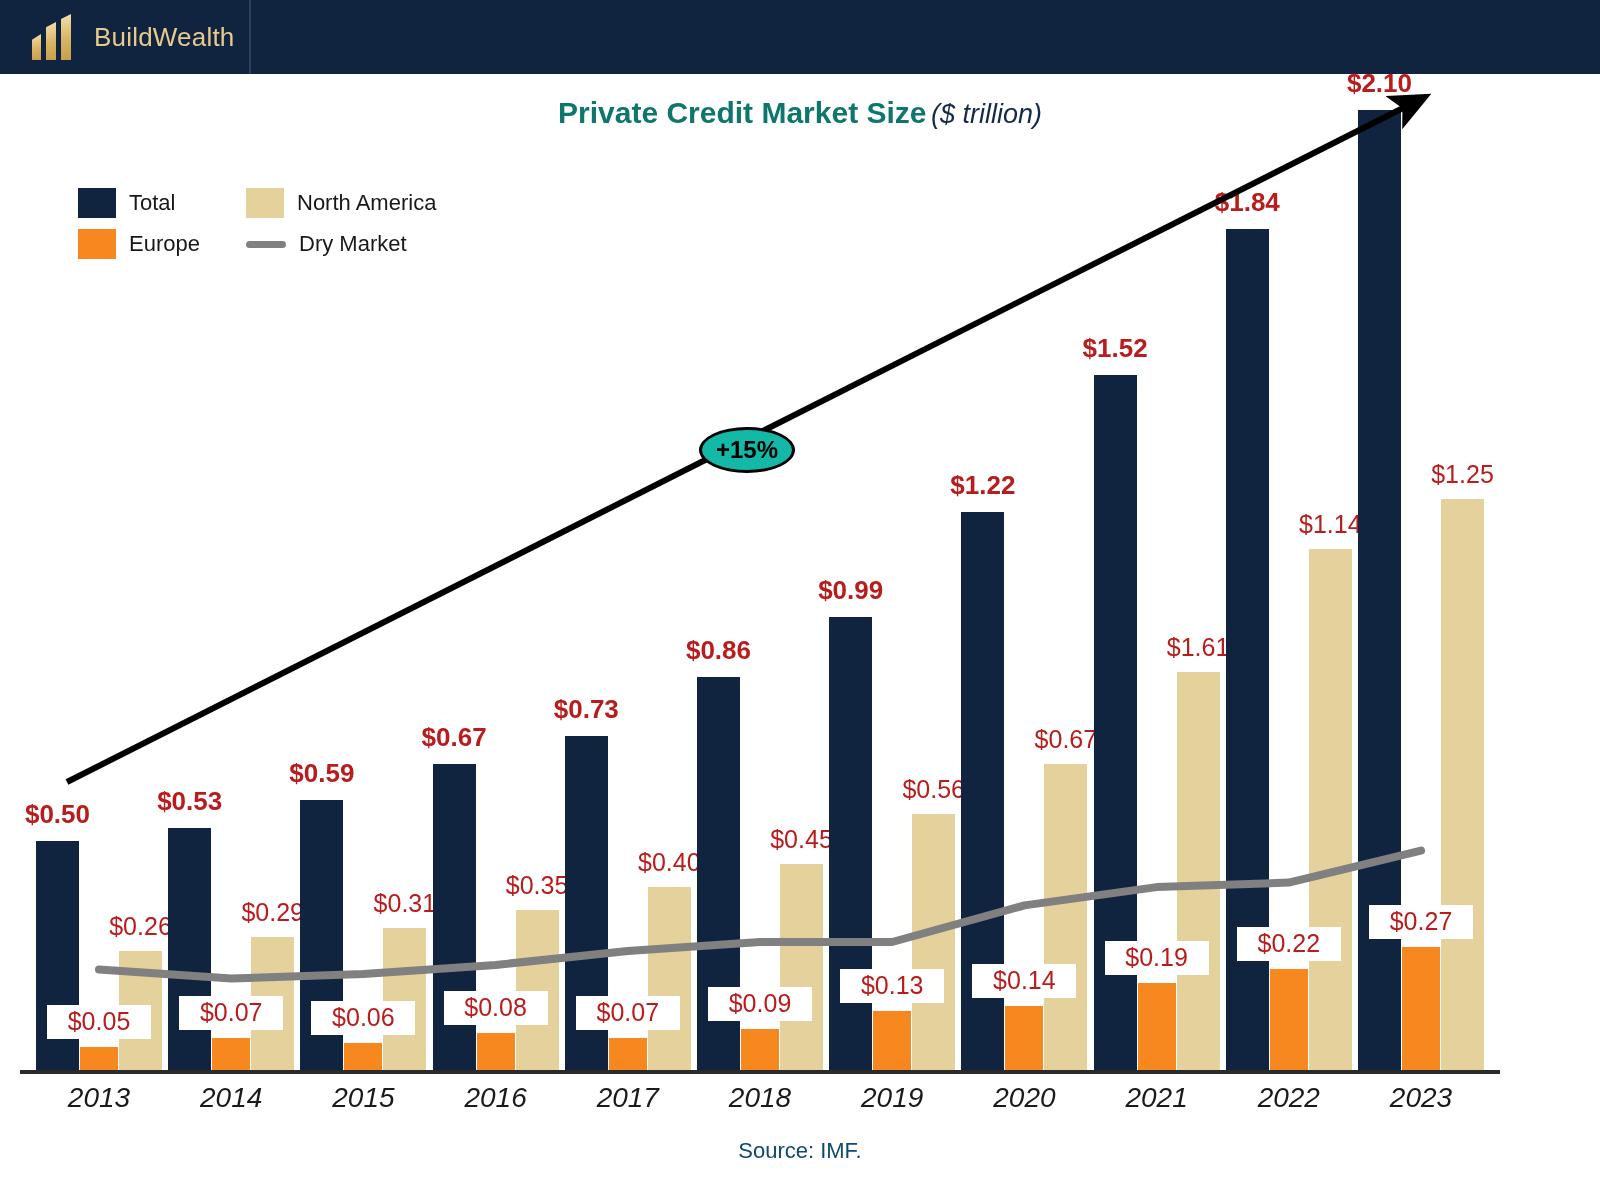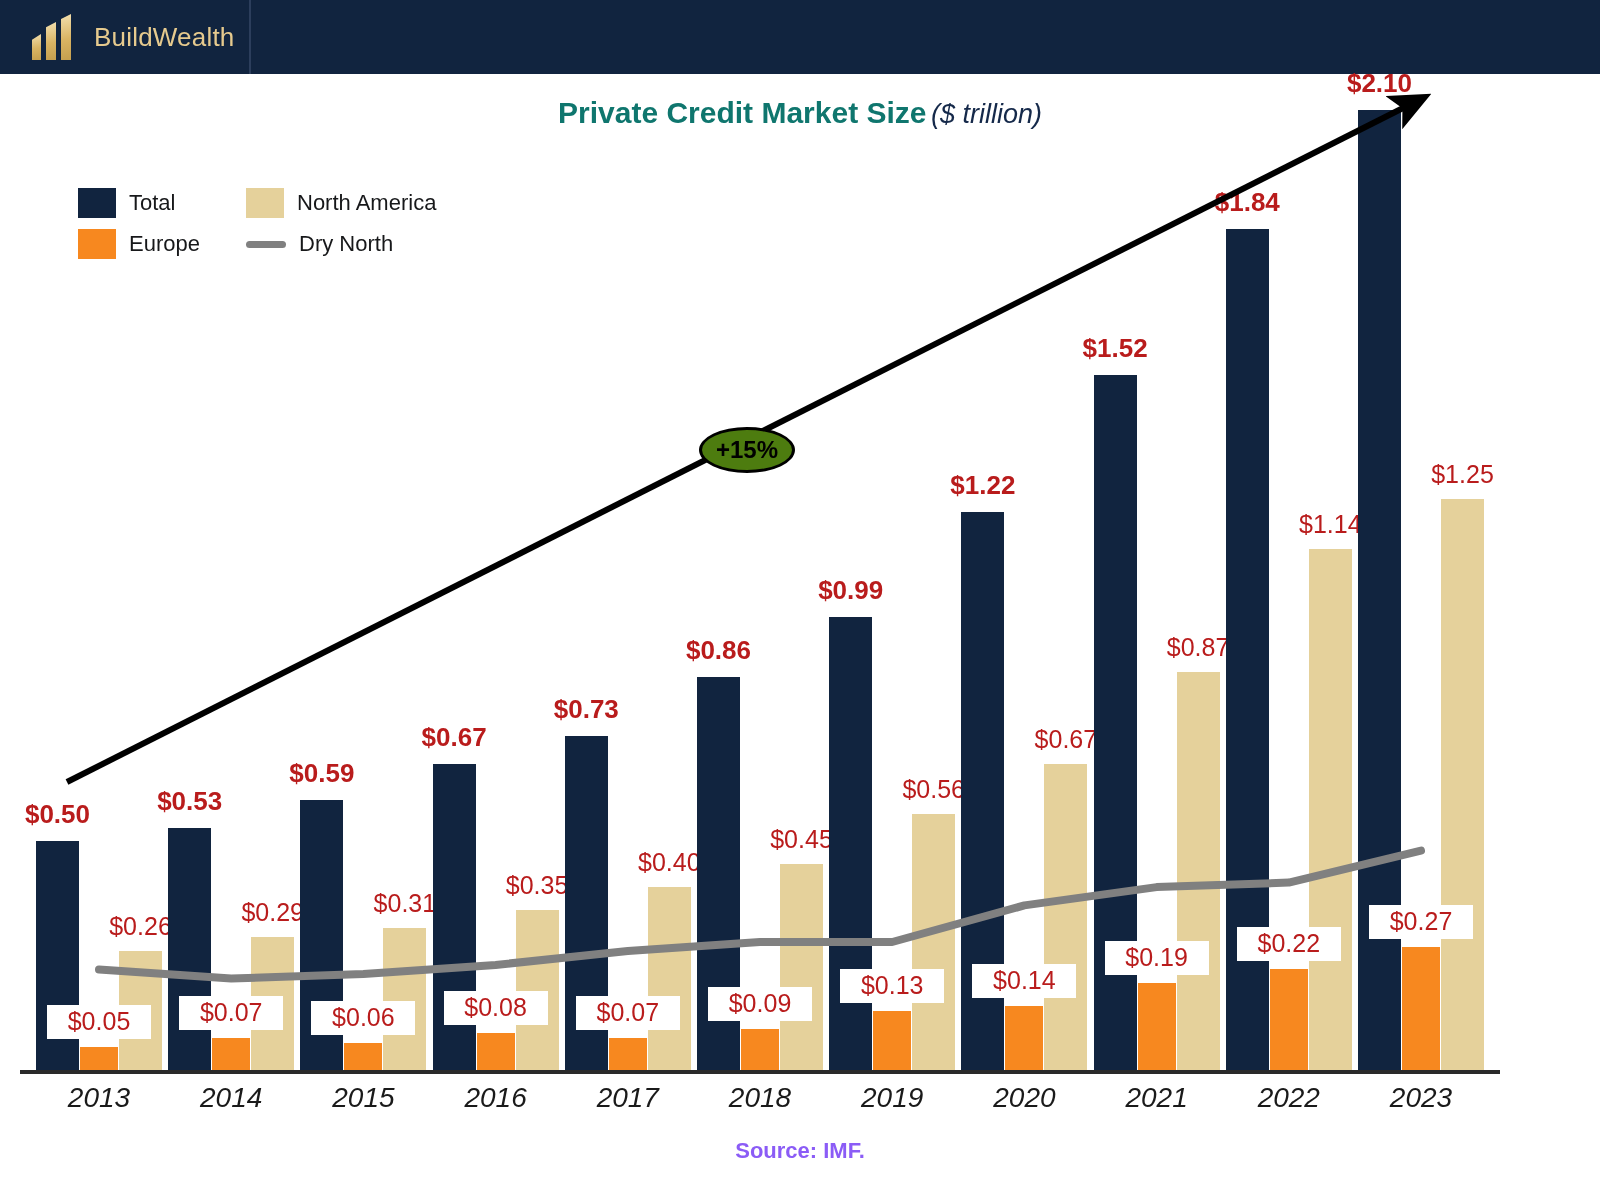--- a/index.html
+++ b/index.html
@@ -102,31 +102,31 @@
 
   
   #trend-svg {
     position: absolute; left: 0; top: 0; width: 1600px; height: 1200px;
     pointer-events: none;
   }
   #growth-badge {
     position: absolute; left: 699px; top: 427px;
     width: 96px; height: 46px;
     border: 3px solid #000; border-radius: 50%;
-    background: #4d7c0f;
+    background: #14b8a6;
     display: flex; align-items: center; justify-content: center;
   }
   #growth-badge span {
     font-size: 24px; font-weight: bold; color: #000;
   }
 
   
   #source-note {
     position: absolute; left: 0; top: 1138px; width: 1600px;
-    text-align: center; font-size: 22px; font-weight: bold; color: #8b5cf6;
+    text-align: center; font-size: 22px; font-weight: normal; color: #0c4a6e;
   }
 </style>
 </head>
 <body>
 
 <div id="header-bar">
   <div id="logo-mark">
     <span class="lbar1"></span>
       <span class="lbar2"></span>
       <span class="lbar3"></span>
@@ -148,21 +148,21 @@
   <div class="legend-item">
     <span class="swatch" style="background:#e5d19b"></span>
     <span class="legend-label">North America</span>
   </div>
   <div class="legend-item">
     <span class="swatch" style="background:#f7881f"></span>
     <span class="legend-label">Europe</span>
   </div>
   <div class="legend-item">
     <span class="swatch-line" style="background:#808080"></span>
-    <span class="legend-label">Dry North</span>
+    <span class="legend-label">Dry Market</span>
   </div>
 </div>
 
 <div id="plot">
   <div id="axis-line"></div>
   <div id="bars-layer">
       <div class="group" style="left: 36px; width: 126px;">
         <div class="bar bar-total" style="left: 0px; width: 43px; height: 228.571px; background: rgb(17, 36, 63);"></div>
         <div class="bar bar-eu" style="left: 44px; width: 38px; height: 22.8571px; background: rgb(247, 136, 31);"></div>
         <div class="bar bar-na" style="left: 83px; width: 43px; height: 118.857px; background: rgb(229, 209, 155);"></div>
@@ -224,21 +224,21 @@
         <div class="bar bar-na" style="left: 83px; width: 43px; height: 306.286px; background: rgb(229, 209, 155);"></div>
         <div class="vlabel total" style="width: 104px; left: -30.5px; bottom: 571.714px;">$1.22</div>
         <div class="vlabel na" style="width: 104px; left: 52.5px; bottom: 318.286px;">$0.67</div>
         <div class="vlabel eu" style="width: 104px; left: 11px; bottom: 72px;">$0.14</div>
       </div>
       <div class="group" style="left: 1093.6px; width: 126px;">
         <div class="bar bar-total" style="left: 0px; width: 43px; height: 694.857px; background: rgb(17, 36, 63);"></div>
         <div class="bar bar-eu" style="left: 44px; width: 38px; height: 86.8571px; background: rgb(247, 136, 31);"></div>
         <div class="bar bar-na" style="left: 83px; width: 43px; height: 397.714px; background: rgb(229, 209, 155);"></div>
         <div class="vlabel total" style="width: 104px; left: -30.5px; bottom: 708.857px;">$1.52</div>
-        <div class="vlabel na" style="width: 104px; left: 52.5px; bottom: 409.714px;">$0.87</div>
+        <div class="vlabel na" style="width: 104px; left: 52.5px; bottom: 409.714px;">$1.61</div>
         <div class="vlabel eu" style="width: 104px; left: 11px; bottom: 94.8571px;">$0.19</div>
       </div>
       <div class="group" style="left: 1225.8px; width: 126px;">
         <div class="bar bar-total" style="left: 0px; width: 43px; height: 841.143px; background: rgb(17, 36, 63);"></div>
         <div class="bar bar-eu" style="left: 44px; width: 38px; height: 100.571px; background: rgb(247, 136, 31);"></div>
         <div class="bar bar-na" style="left: 83px; width: 43px; height: 521.143px; background: rgb(229, 209, 155);"></div>
         <div class="vlabel total" style="width: 104px; left: -30.5px; bottom: 855.143px;">$1.84</div>
         <div class="vlabel na" style="width: 104px; left: 52.5px; bottom: 533.143px;">$1.14</div>
         <div class="vlabel eu" style="width: 104px; left: 11px; bottom: 108.571px;">$0.22</div>
       </div>

